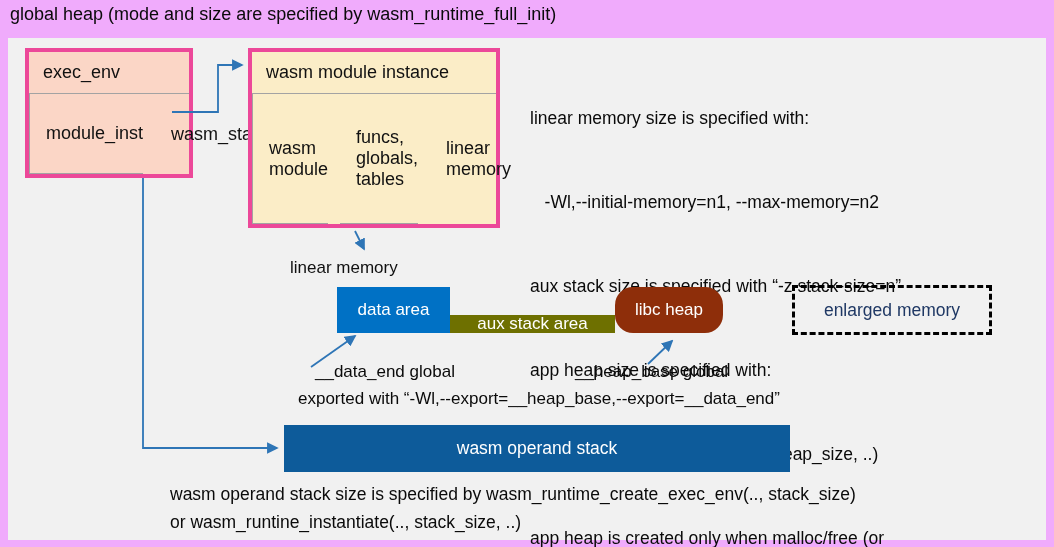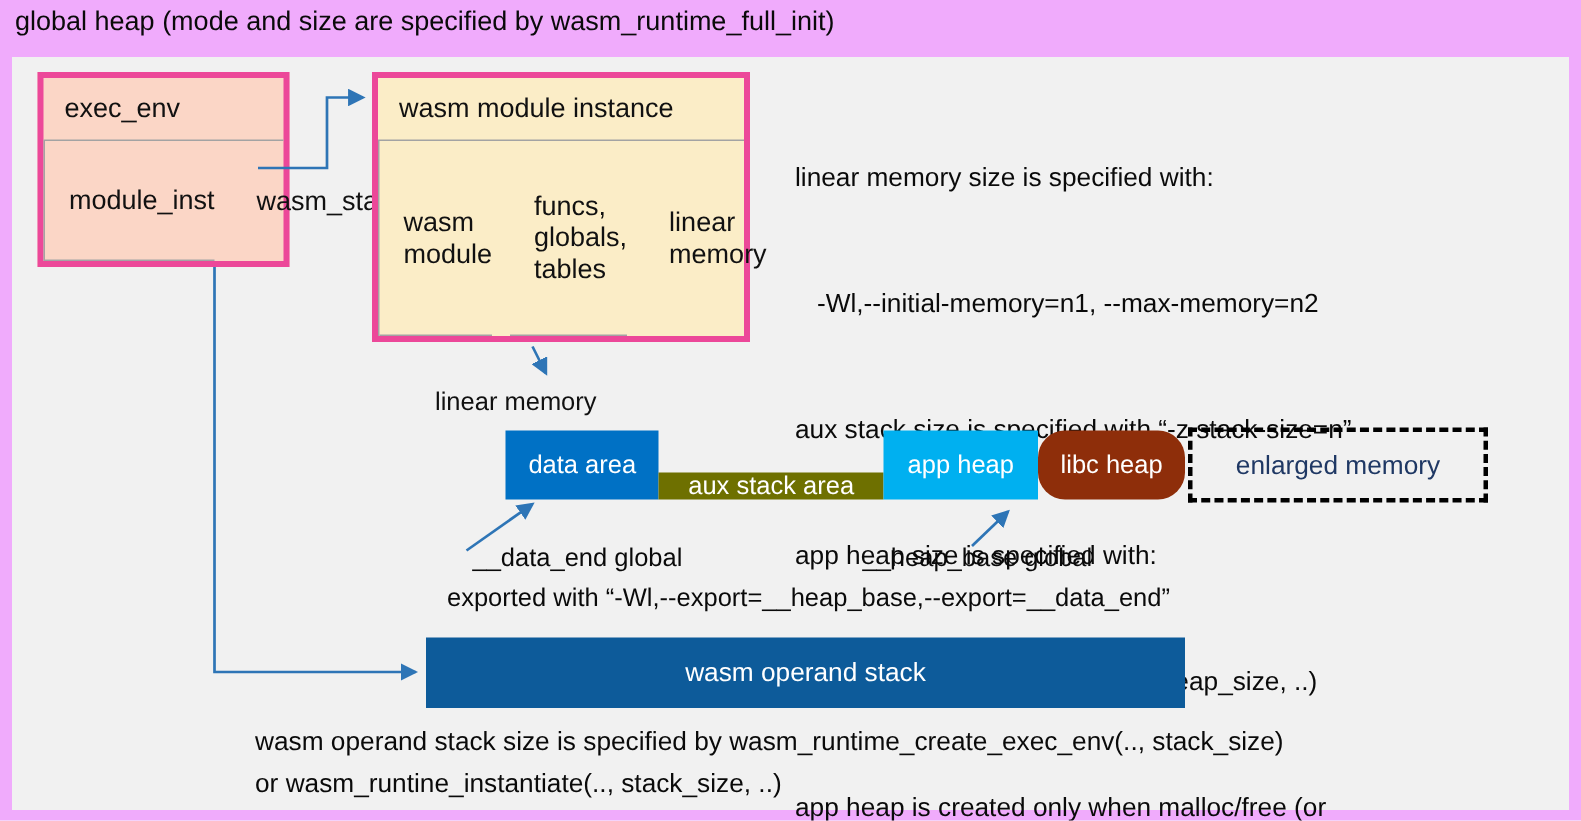--- a/index.html
+++ b/index.html
@@ -165,21 +165,20 @@
     <div>app heap size is specified with:</div>
     <div>   wasm_runtime_instantiate(.., heap_size, ..)</div>
     <div>app heap is created only when malloc/free (or</div>
     
   </div>
 
   <div class="linmem-label">linear memory</div>
   <div class="membar">
     <div class="seg seg-0" style="background: rgb(0, 113, 197);">data area</div>
     <div class="seg seg-1" style="background: rgb(110, 112, 0); margin-top: 28px;">aux stack area</div>
-    <div class="seg seg-2" style="background: rgb(0, 176, 240);">app heap</div>
     <div class="seg seg-3" style="background: rgb(142, 46, 10);">libc heap</div>
   </div>
   <div class="enlarged">enlarged memory</div>
 
   <div class="global-label g-dataend">__data_end global</div>
   <div class="global-label g-heapbase">__heap_base global</div>
   <div class="global-label g-export">exported with “-Wl,--export=__heap_base,--export=__data_end”</div>
 
   <div class="opstack">wasm operand stack</div>
   <div class="bottom-notes">wasm operand stack size is specified by wasm_runtime_create_exec_env(.., stack_size)

